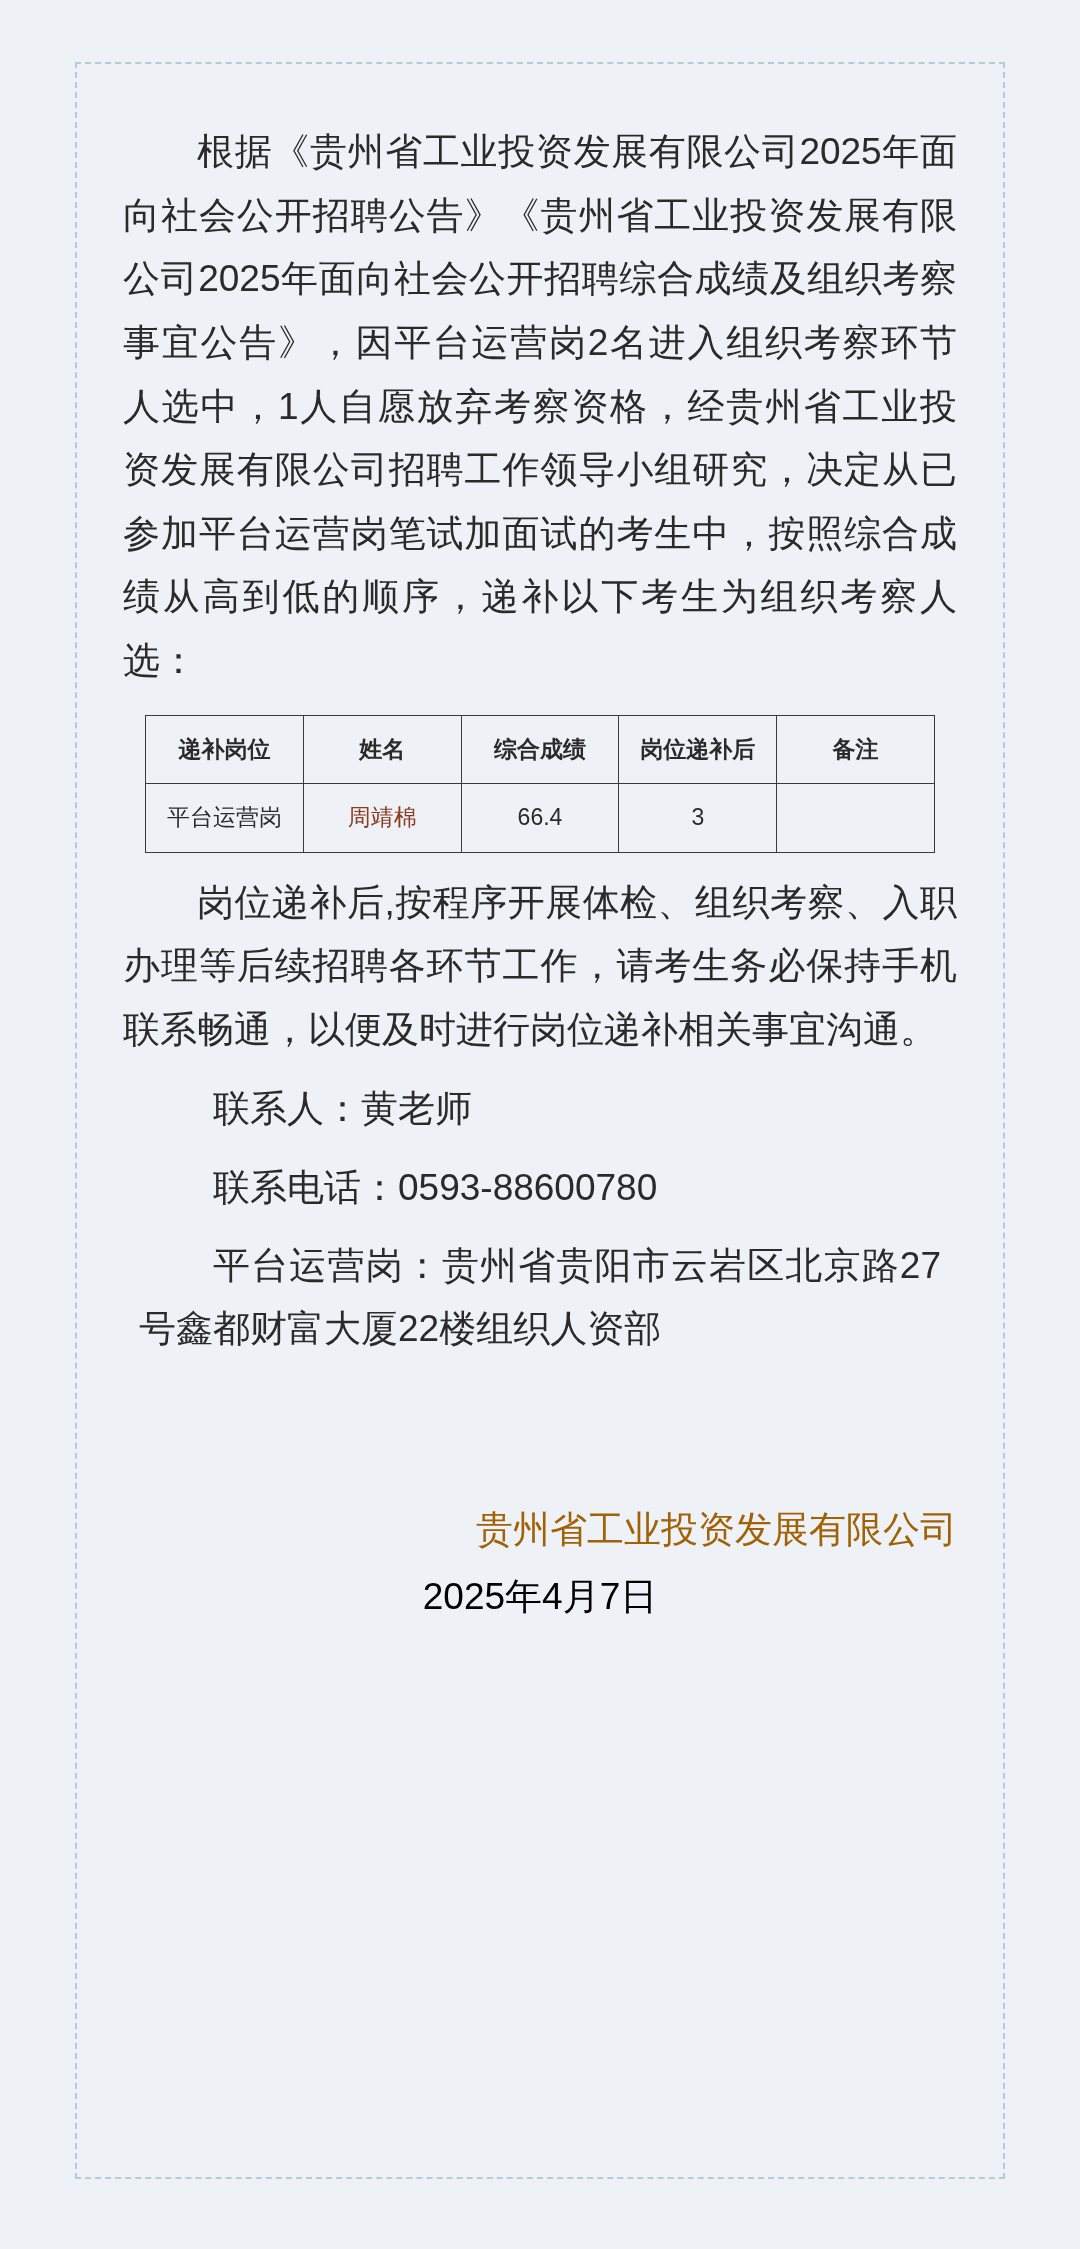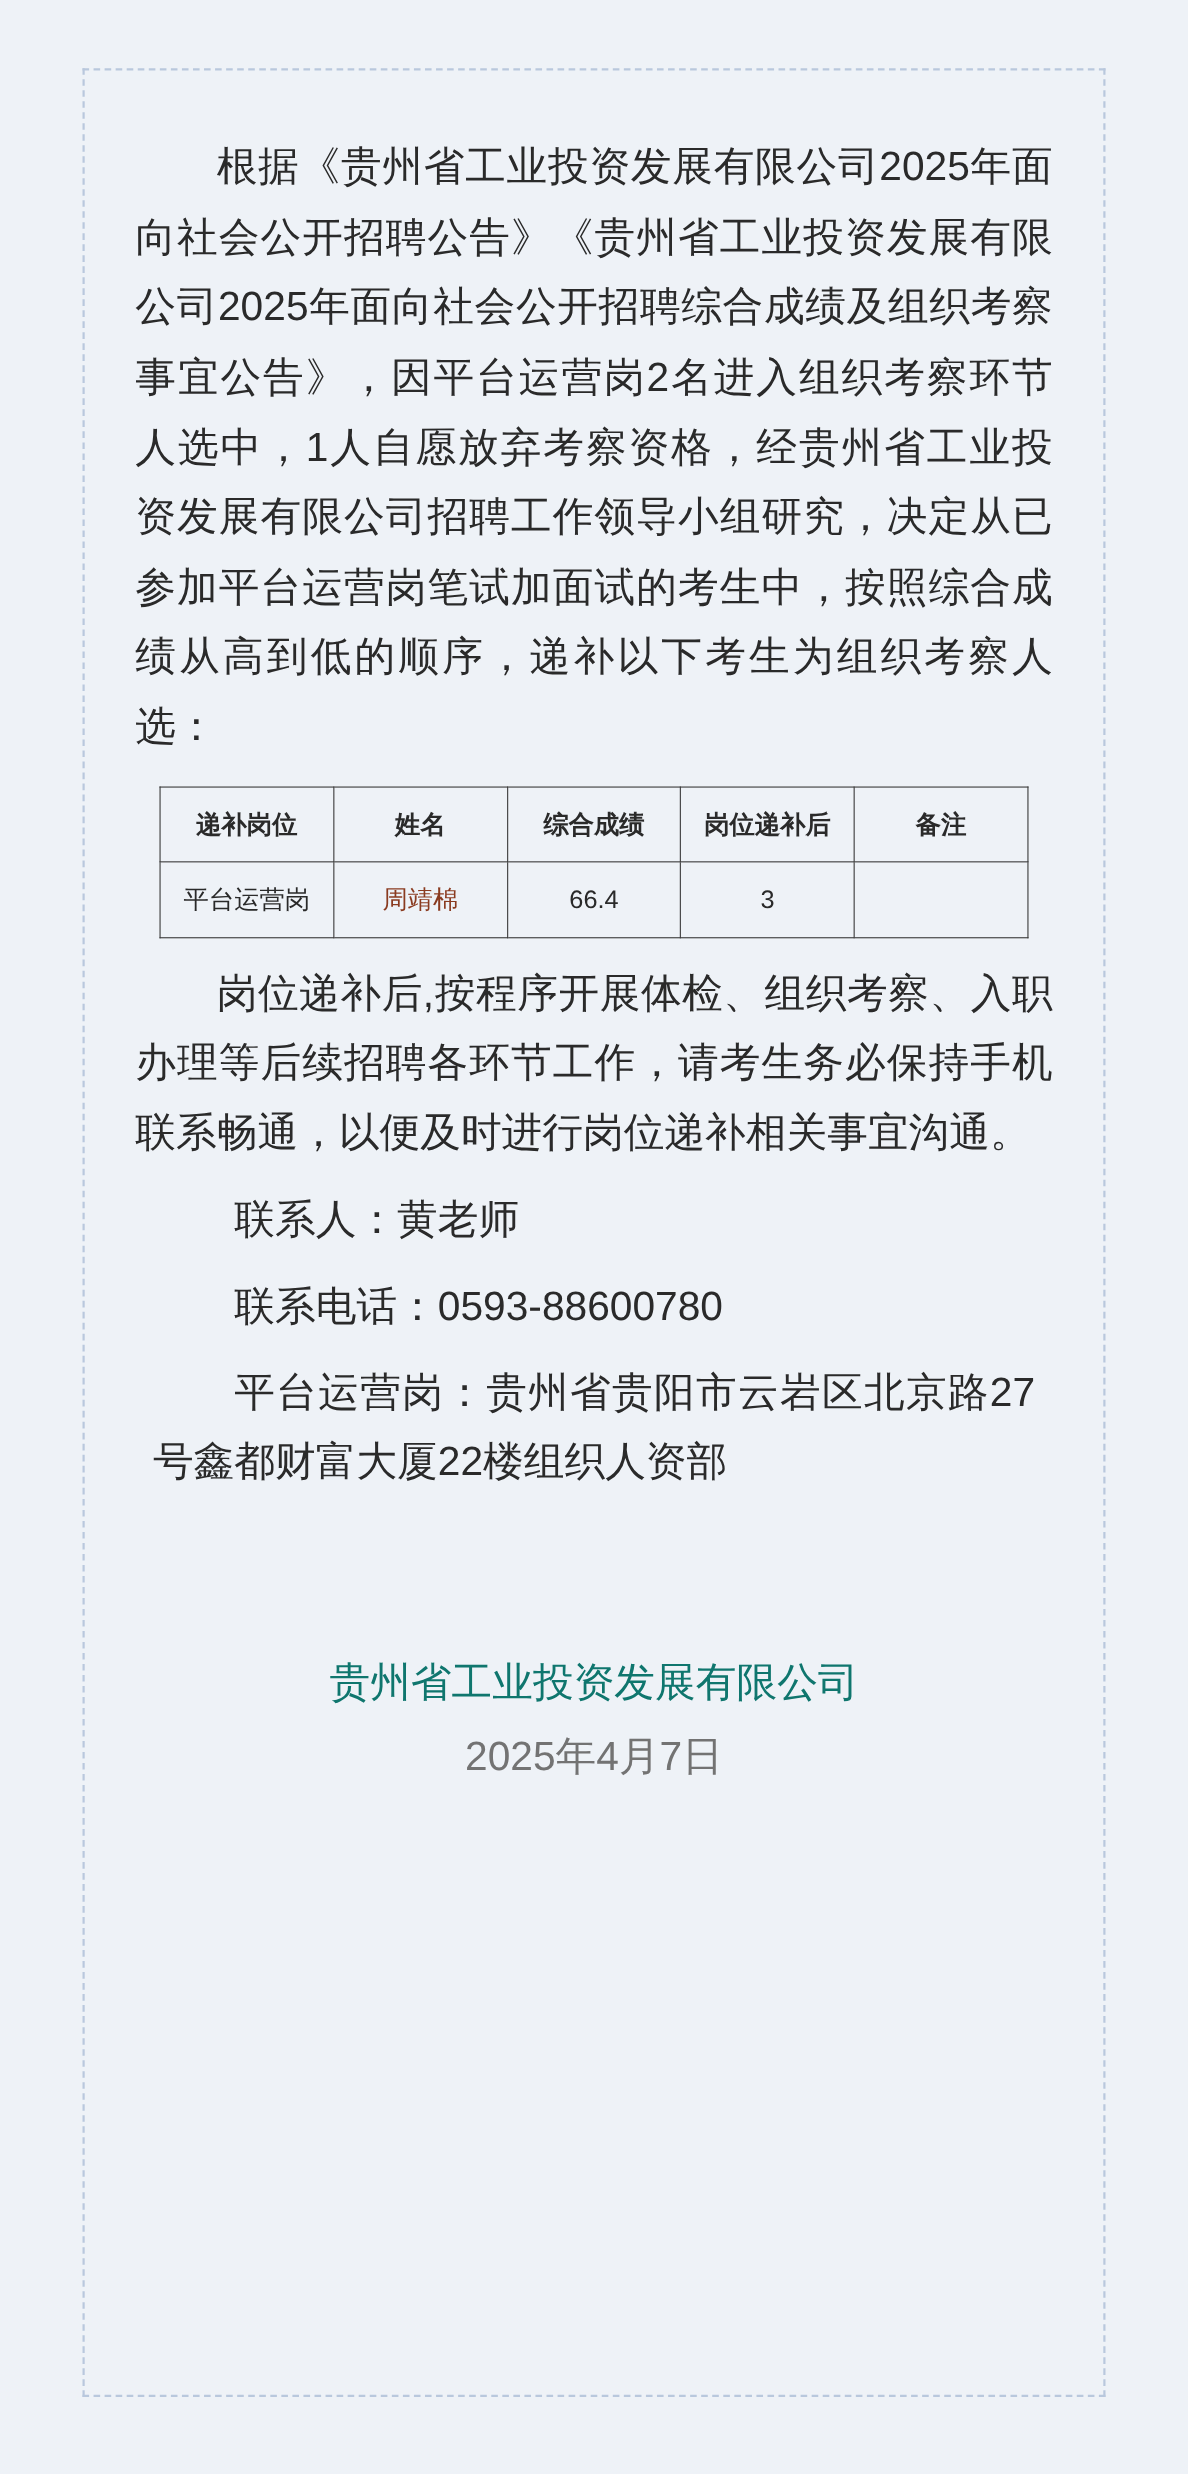--- a/index.html
+++ b/index.html
@@ -72,29 +72,29 @@
   table.recruit-table th {
     font-weight: bold;
   }
   table.recruit-table td.name-cell {
     color: #8a3b20;
   }
   .spacer {
     height: 120px;
   }
   .signature {
-    text-align: center;
+    text-align: right;
     font-size: 37px;
-    color: #0f766e;
+    color: #a16207;
     line-height: 1.8;
   }
   .sig-date {
     text-align: center;
     font-size: 37px;
-    color: #737373;
+    color: #000000;
     line-height: 1.8;
   }
 </style>
 </head>
 <body>
 
 <div class="page">
   <div class="doc-frame">
     <div class="body-text">
 

